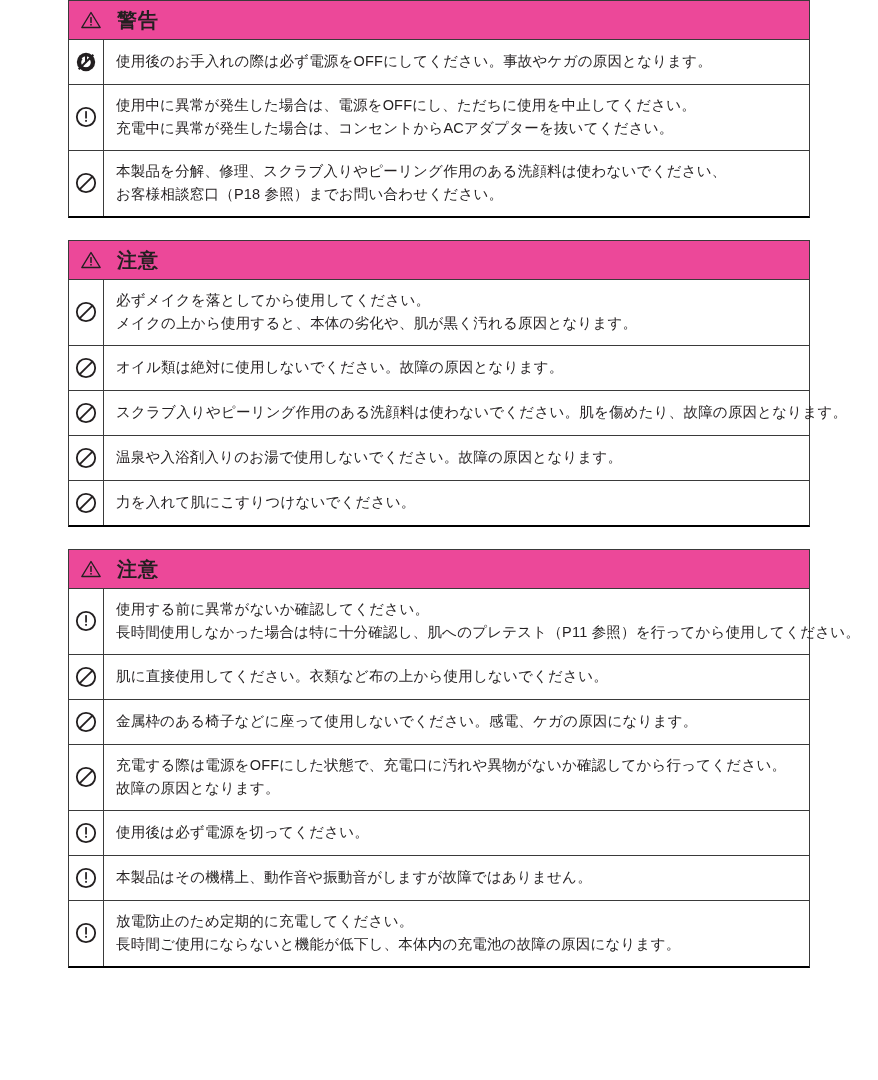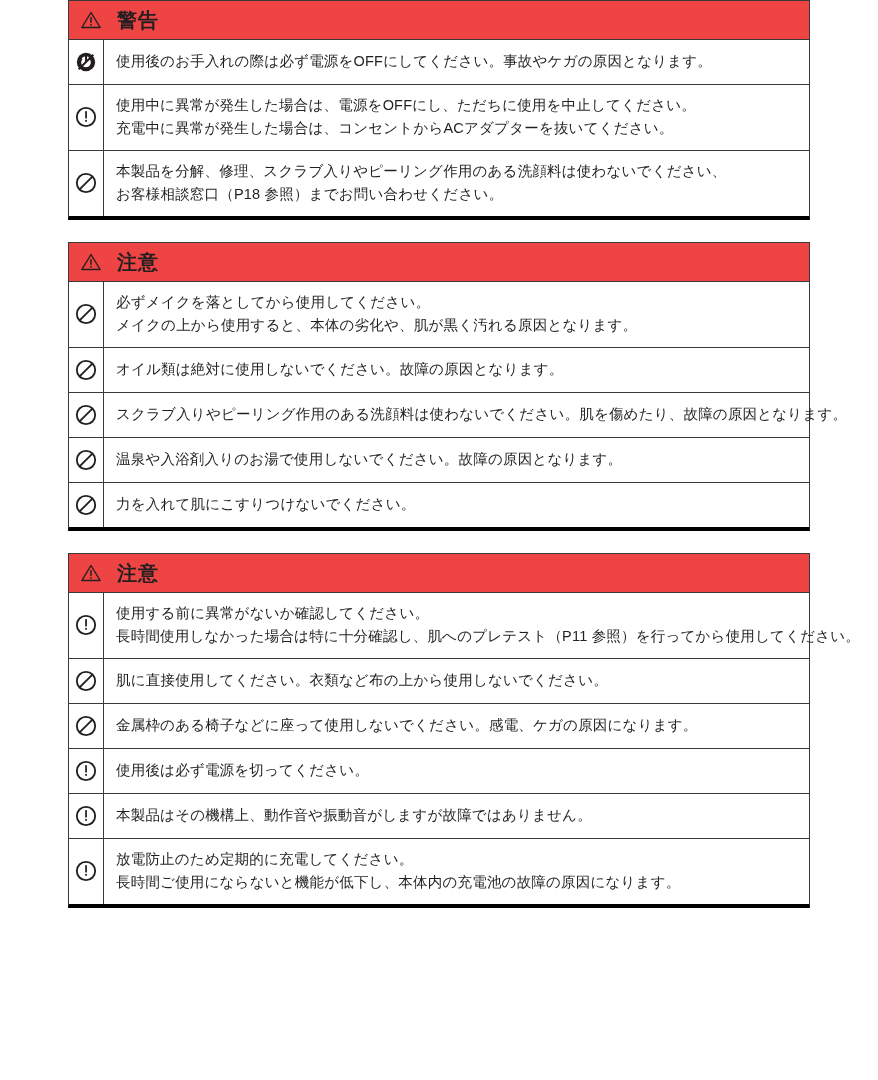--- a/index.html
+++ b/index.html
@@ -26,21 +26,21 @@
     padding: 0 40px;
   }
   .section {
     margin-bottom: 22px;
   }
   .section.first {
     margin-top: 0;
   }
   .sec-header {
     border: 1px solid #3a3a3a;
-    background: #ef4444;
+    background: #ec4899;
     height: 40px;
     display: flex;
     align-items: center;
     padding-left: 12px;
     box-sizing: border-box;
   }
   .sec-header .warn-tri {
     width: 20px;
     height: 18px;
     margin-right: 8px;
@@ -48,21 +48,21 @@
   }
   .sec-header .sec-title {
     font-size: 20px;
     font-weight: bold;
     letter-spacing: 1px;
     line-height: 1;
   }
   .rows {
     border-left: 1px solid #3a3a3a;
     border-right: 1px solid #3a3a3a;
-    border-bottom: 4px solid #000000;
+    border-bottom: 2px solid #000000;
   }
   .row {
     display: flex;
     align-items: stretch;
     border-bottom: 1px solid #3a3a3a;
     min-height: 44px;
   }
   .row:last-child {
     border-bottom: none;
   }
@@ -269,20 +269,32 @@
                 </svg>
               </div>
               <div class="text-cell">
                 <div class="line">金属枠のある椅子などに座って使用しないでください。感電、ケガの原因になります。</div>
               </div>
             </div>
             <div class="row">
               <div class="icon-cell">
                 <svg class="icon-svg" viewBox="0 0 24 24" xmlns="http://www.w3.org/2000/svg">
                   <circle cx="12" cy="12" r="10" fill="none" stroke="#231f20" stroke-width="2"></circle>
+                  <line x1="5" y1="19" x2="19" y2="5" stroke="#231f20" stroke-width="2"></line>
+                </svg>
+              </div>
+              <div class="text-cell">
+                <div class="line">充電する際は電源をOFFにした状態で、充電口に汚れや異物がないか確認してから行ってください。</div>
+                <div class="line">故障の原因となります。</div>
+              </div>
+            </div>
+            <div class="row">
+              <div class="icon-cell">
+                <svg class="icon-svg" viewBox="0 0 24 24" xmlns="http://www.w3.org/2000/svg">
+                  <circle cx="12" cy="12" r="10" fill="none" stroke="#231f20" stroke-width="2"></circle>
                   <rect x="11.1" y="5.6" width="1.9" height="8" fill="#231f20"></rect>
                   <rect x="11.1" y="15.2" width="1.9" height="2" fill="#231f20"></rect>
                 </svg>
               </div>
               <div class="text-cell">
                 <div class="line">使用後は必ず電源を切ってください。</div>
               </div>
             </div>
             <div class="row">
               <div class="icon-cell">

